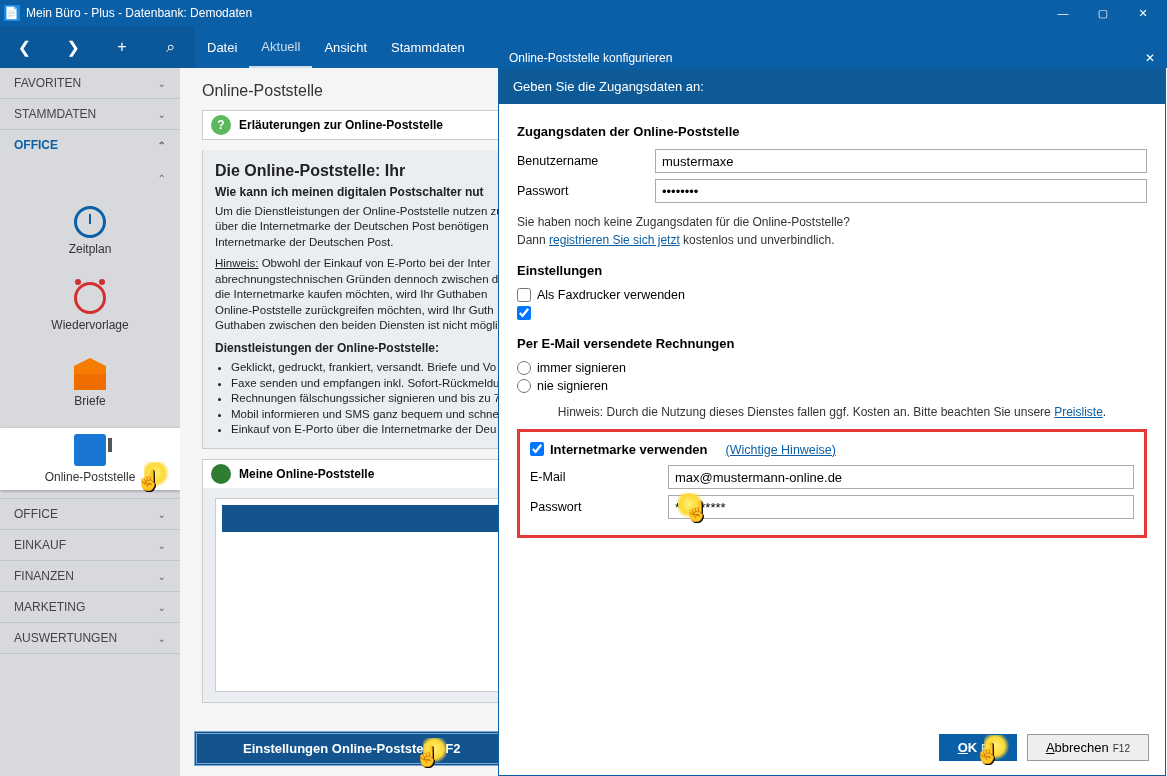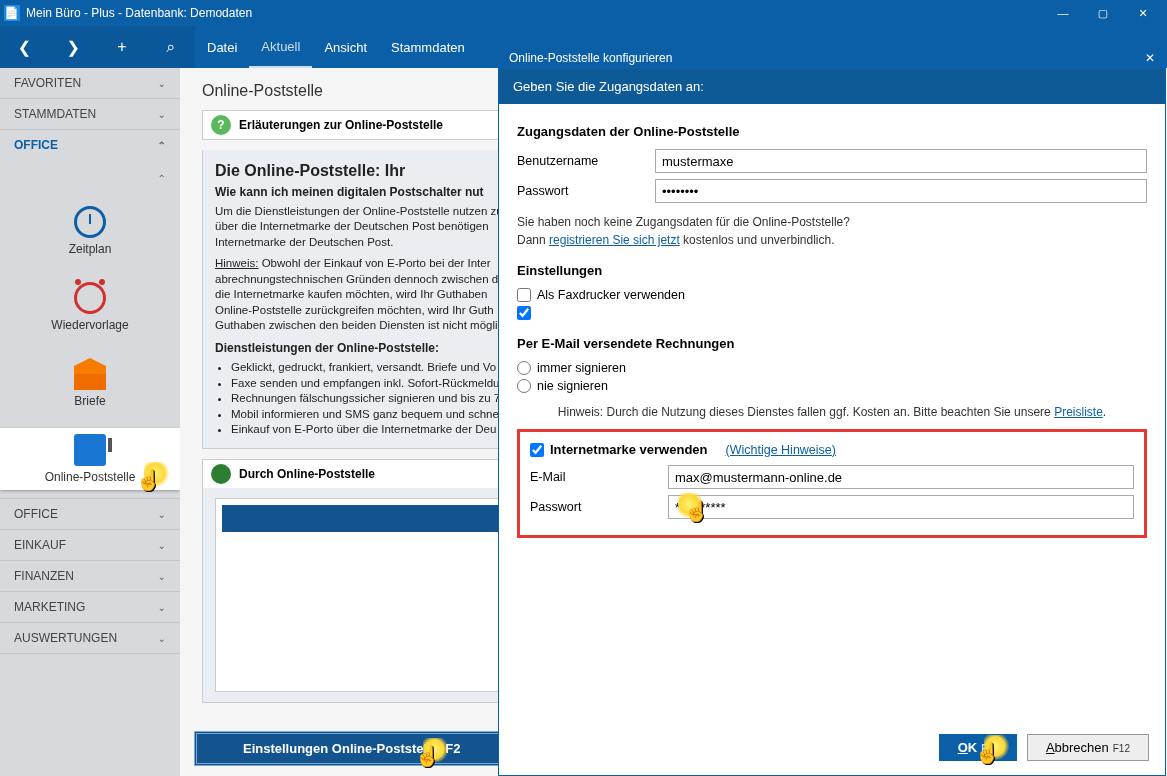--- a/index.html
+++ b/index.html
@@ -65,21 +65,21 @@
 .dialog { position: absolute; left: 498px; top: 46px; width: 668px; height: 730px; background: #fff; border: 1px solid #0b5fa6; display:flex; flex-direction:column; font-size:13px;}
 .dialog .dlg-title { background:#0b5fa6; color:#fff; padding: 4px 10px; font-size:12px; display:flex; justify-content:space-between; align-items:flex-end;}
 .dialog .dlg-sub { background:#0e5a96; color:#fff; padding: 10px 14px; font-size:13px;}
 .dialog .dlg-body { padding: 16px 18px; flex:1; overflow:hidden;}
 .dlg-body h4 { font-size:13px; font-weight:600; margin: 4px 0 10px; }
 .frow { display:flex; align-items:center; margin-bottom:6px; gap:28px;}
 .frow label { width:110px; font-size:12.5px;}
 .frow input[type=text], .frow input[type=password] { flex:1; border:1px solid #aaa; padding:3px 6px; font-size:13px; height:24px;}
 .small { font-size:12px; color:#333; margin: 12px 0 4px;}
 .small a { color:#0b5fa6; text-decoration:underline;}
-.chk, .rad { display:flex; align-items:flex-end; gap:6px; margin:4px 0; font-size:12.5px;}
+.chk, .rad { display:flex; align-items:flex-start; gap:6px; margin:4px 0; font-size:12.5px;}
 .chk input, .rad input { width:14px; height:14px;}
 .redbox { border: 3px solid #e53935; padding: 10px; margin-top:10px;}
 .redbox .hdr { display:flex; align-items:center; gap:18px; margin-bottom:8px;}
 .redbox .hdr .t { font-weight:600; font-size:13px;}
 .redbox .hdr a { color:#0b5fa6; text-decoration:underline; font-size:12.5px;}
 .dlg-footer { display:flex; justify-content:flex-end; gap:10px; padding: 10px 16px 14px;}
 .btn { padding: 5px 18px; font-size:13px; border:1px solid #999; background:#eee;}
 .btn.primary { background:#0b5fa6; color:#fff; border-color:#0b5fa6; font-weight:600; position:relative;}
 .btn .kb { font-size:10px; margin-left:4px; opacity:.8;}
 
@@ -218,21 +218,21 @@
           <li>Rechnungen fälschungssicher signieren und bis zu 70</li>
           <li>Mobil informieren und SMS ganz bequem und schnell</li>
           <li>Einkauf von E-Porto über die Internetmarke der Deu</li>
         </ul>
       </div>
     </div>
 
     <div class="panel">
       <div class="panel-hdr">
           <div class="globe"></div>
-          <span>Durch Online-Poststelle</span>
+          <span>Meine Online-Poststelle</span>
         </div>
       <div class="panel-body" style="background:#eaeef2;">
         <div class="panel2cols">
           <div class="bluebox">
             <div class="bluebox-hdr">Guthaben</div>
             <div class="bluebox-body">
               <div>Ihr aktuelles Guthaben beträgt:</div>
               <div class="bigmoney">9,83 €</div>
               <a class="linklike">Guthaben aufladen</a>
               <div style="height:18px"></div>

